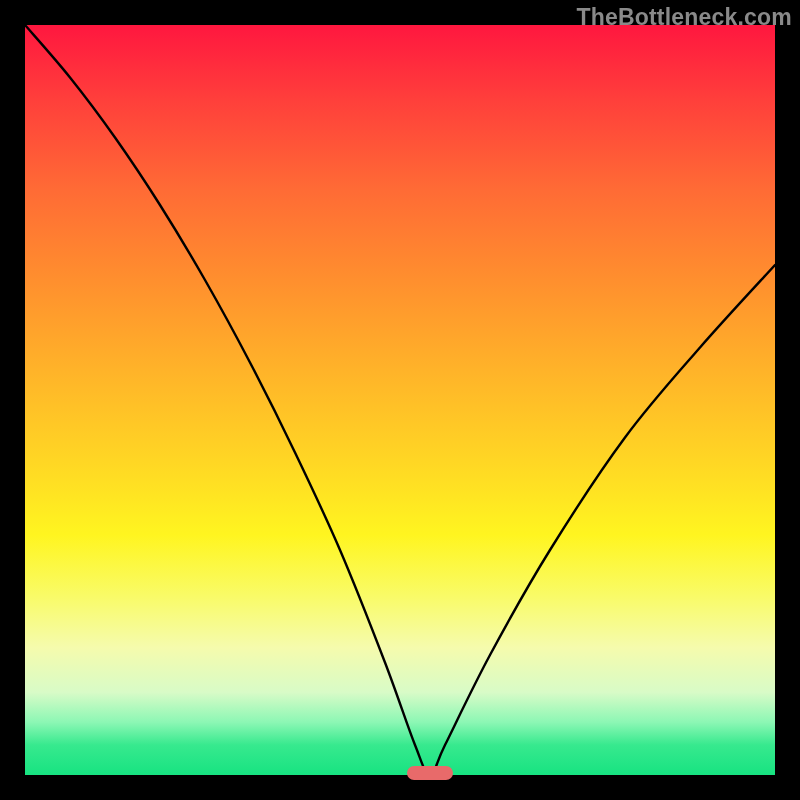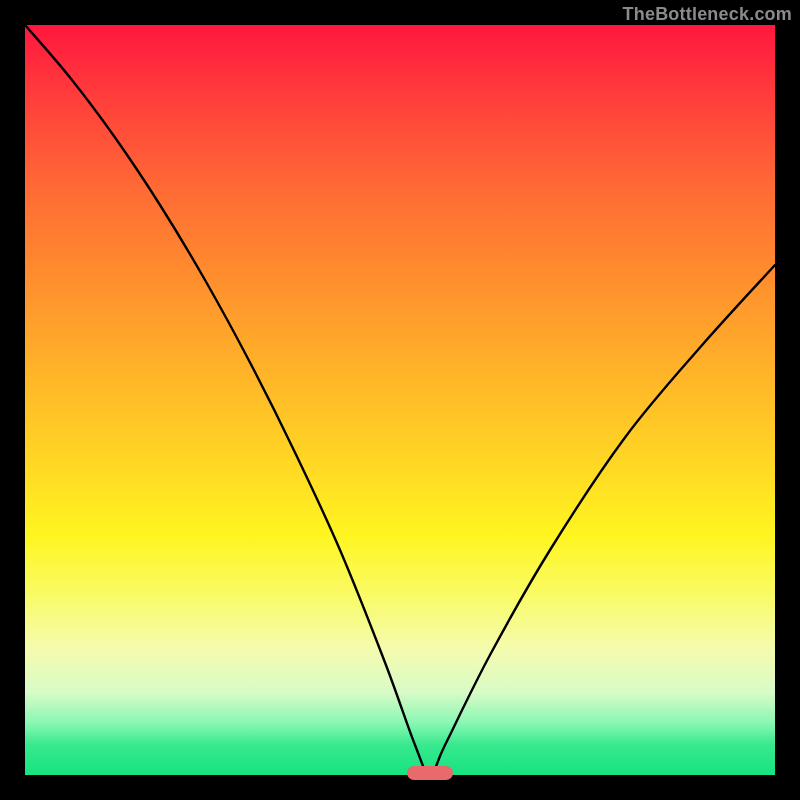--- a/index.html
+++ b/index.html
@@ -55,21 +55,21 @@
     width: 46px;
     height: 14px;
     border-radius: 7px;
     background: #e86a6a;
   }
   .watermark {
     position: absolute;
     top: 4px;
     right: 8px;
     font-family: Arial, Helvetica, sans-serif;
-    font-size: 18px;
+    font-size: 23px;
     font-weight: bold;
     color: #8a8a8a;
     letter-spacing: 0.2px;
     pointer-events: none;
   }
 </style>
 </head>
 <body>
 
 <div class="watermark">TheBottleneck.com</div>

